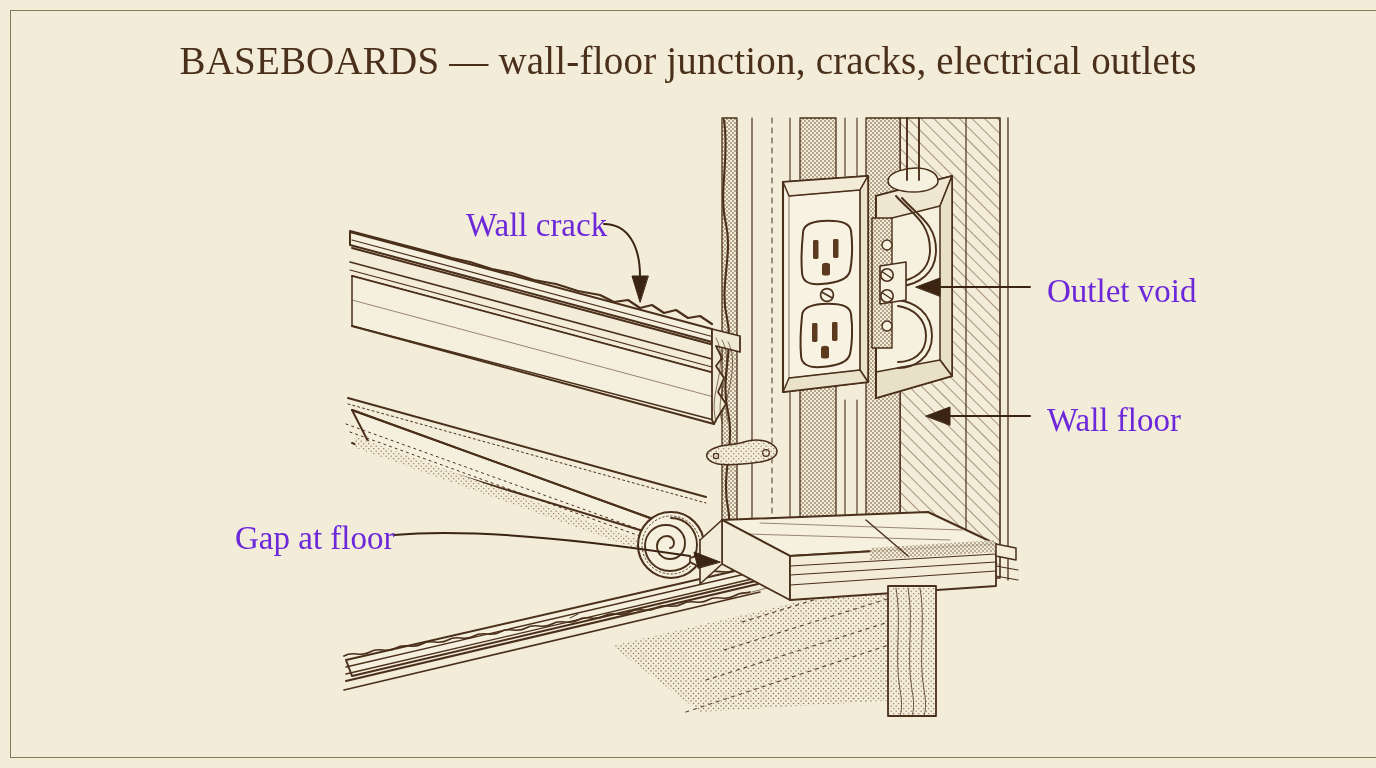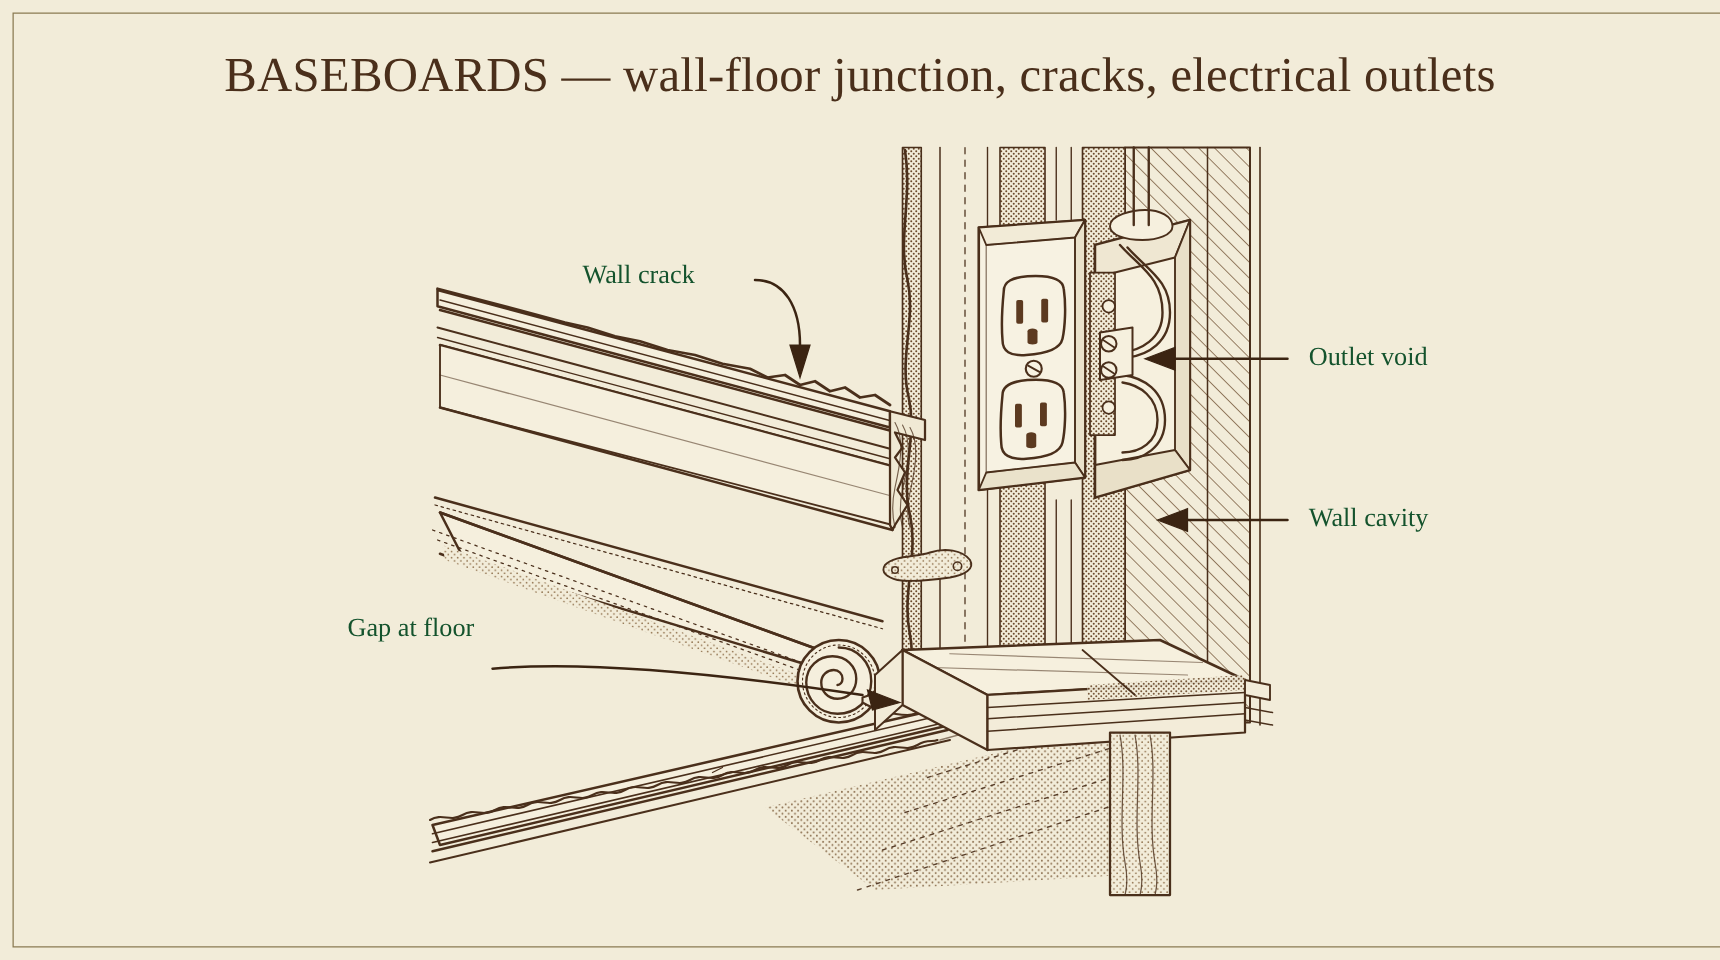--- a/index.html
+++ b/index.html
@@ -33,26 +33,26 @@
     top: 38px;
     width: 1376px;
     text-align: center;
     font-size: 39px;
     letter-spacing: 0.2px;
     color: #4a2f1b;
     white-space: nowrap;
   }
   .label {
     position: absolute;
-    font-size: 21px;
-    color: #14532d;
+    font-size: 33px;
+    color: #6d28d9;
     white-space: nowrap;
   }
   #label-wall-crack { left: 466px; top: 207px; }
-  #label-gap-floor  { left: 235px; top: 490px; margin-left: 43px; }
+  #label-gap-floor  { left: 235px; top: 520px; }
   #label-outlet-void{ left: 1047px; top: 273px; text-align: right; }
   #label-wall-cavity{ left: 1047px; top: 402px; }
   svg { position: absolute; left: 0; top: 0; }
 </style>
 </head>
 <body>
 
 <div id="page">
 
   <div id="page-border"></div>
@@ -341,15 +341,15 @@
       <g>
         <line x1="1030" y1="416" x2="948" y2="416" stroke-width="2"></line>
         <path d="M926,416 L950,407 L950,425 Z"></path>
       </g>
     </g>
   </svg>
 
   <div class="label" id="label-wall-crack">Wall crack</div>
   <div class="label" id="label-gap-floor">Gap at floor</div>
   <div class="label" id="label-outlet-void">Outlet void</div>
-  <div class="label" id="label-wall-cavity">Wall cavity</div>
+  <div class="label" id="label-wall-cavity">Wall floor</div>
 
 </div>
 
 </body></html>

